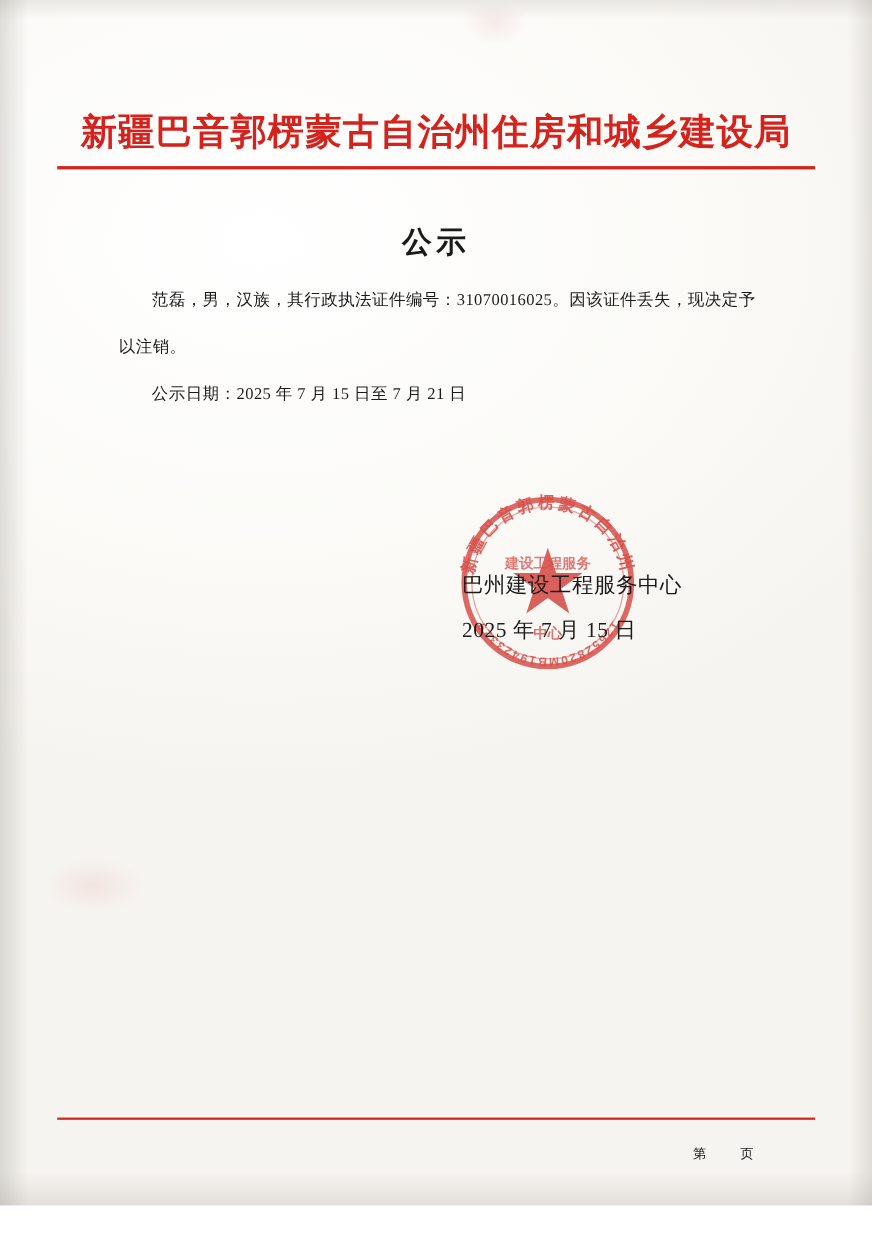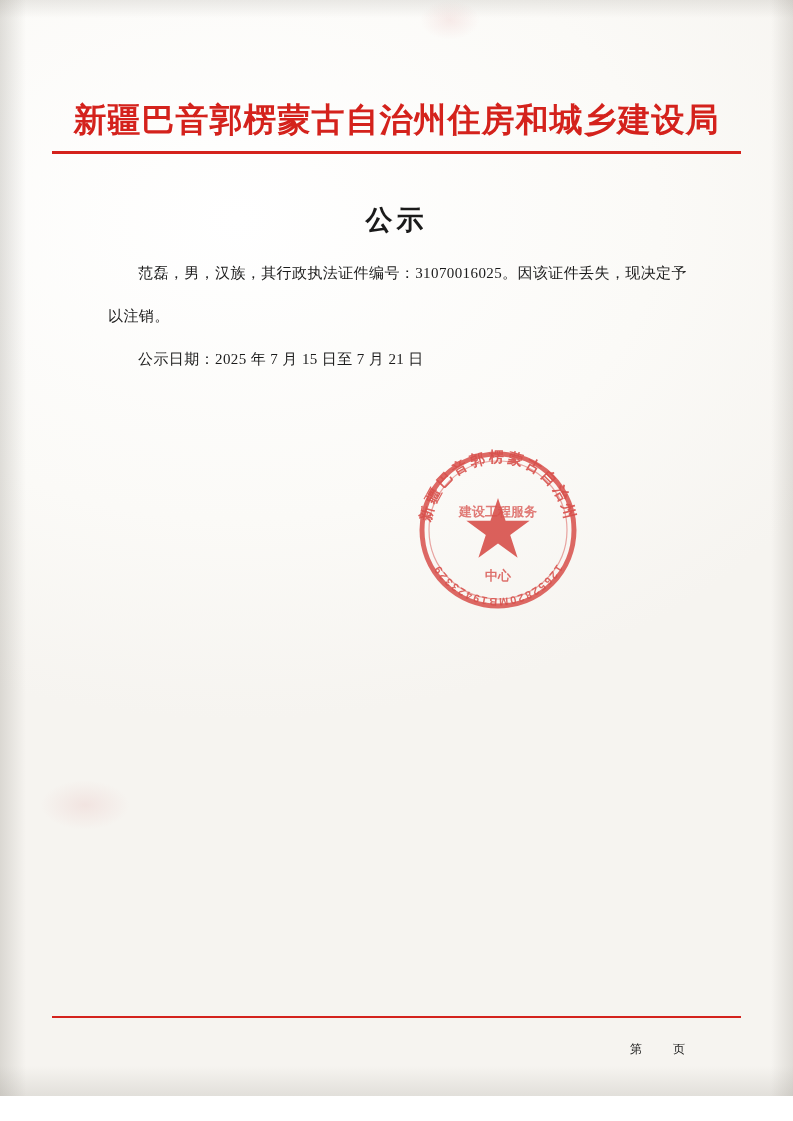--- a/index.html
+++ b/index.html
@@ -185,17 +185,21 @@
       </text>
       <text font-family="&quot;Liberation Sans&quot;, sans-serif" font-size="11" font-weight="bold" fill="#d2342f" opacity="0.85" letter-spacing="1.5">
         <textPath href="#sealArcInner" startOffset="50%" text-anchor="middle">12652820MB19423329</textPath>
       </text>
       <polygon points="90,58 97.6,80.8 121.6,80.8 102.2,95.0 109.6,117.8 90,103.6 70.4,117.8 77.8,95.0 58.4,80.8 82.4,80.8" fill="#d2342f" opacity="0.9"></polygon>
       <text x="90" y="76" text-anchor="middle" font-family="&quot;Liberation Serif&quot;, serif" font-size="13" font-weight="bold" fill="#d2342f" opacity="0.75">建设工程服务</text>
       <text x="90" y="140" text-anchor="middle" font-family="&quot;Liberation Serif&quot;, serif" font-size="13" font-weight="bold" fill="#d2342f" opacity="0.8">中心</text>
     </svg>
   </div>
 
+  <div class="signature">
+    <div>巴州建设工程服务中心</div>
+    <div>2025 年 7 月 15 日</div>
+  </div>
 
   <div class="footer-rule"></div>
   <div class="page-number">第   页</div>
 
 </div>
 
 </body></html>

